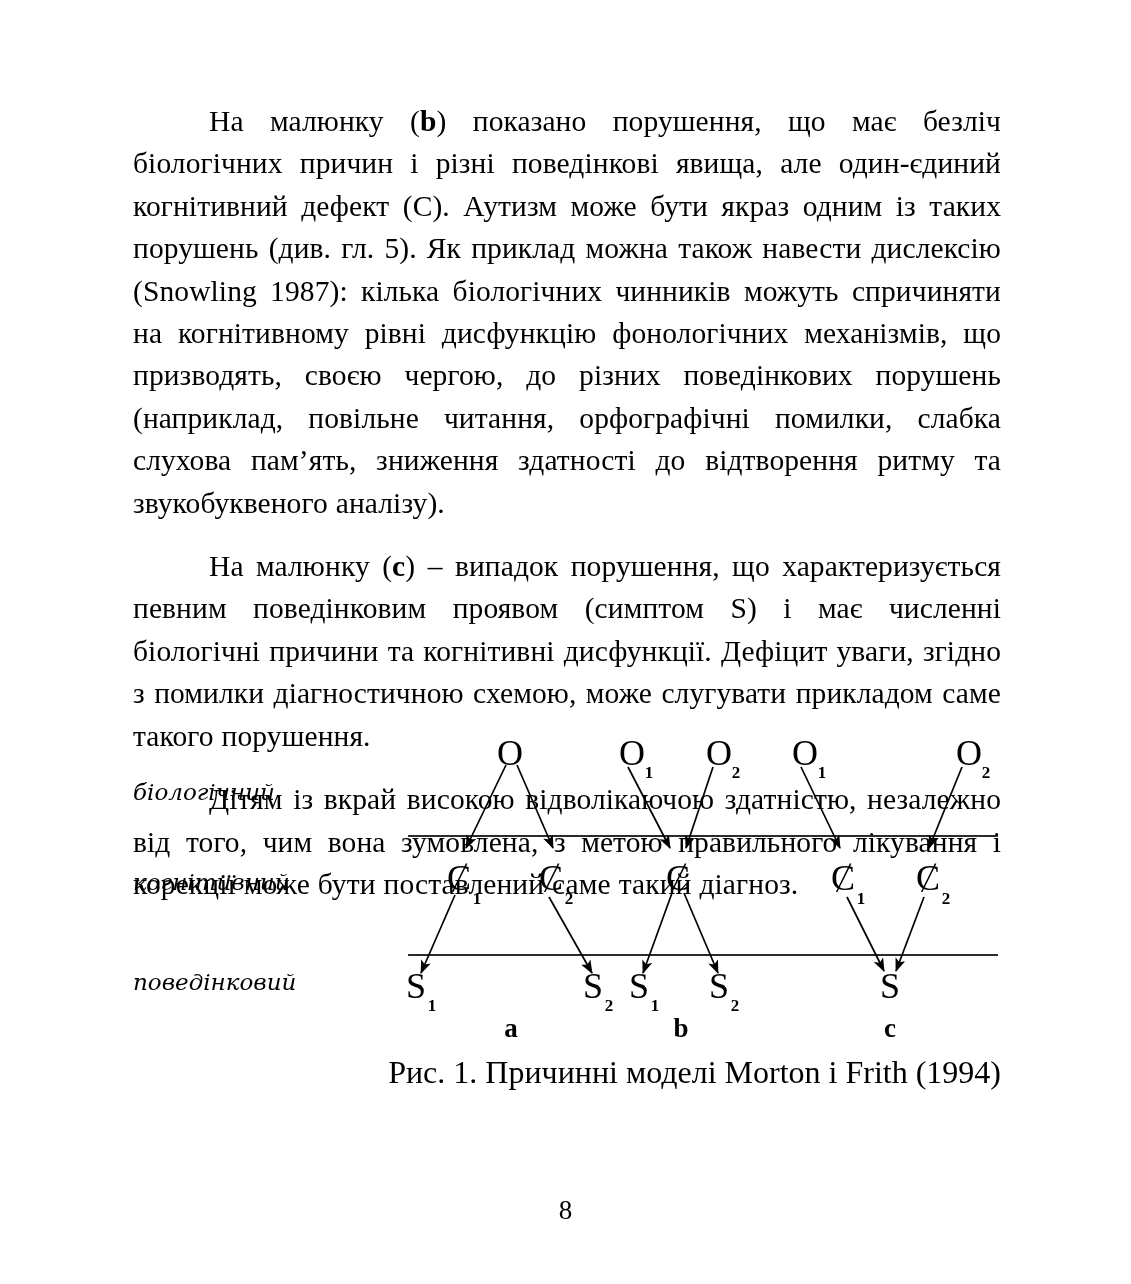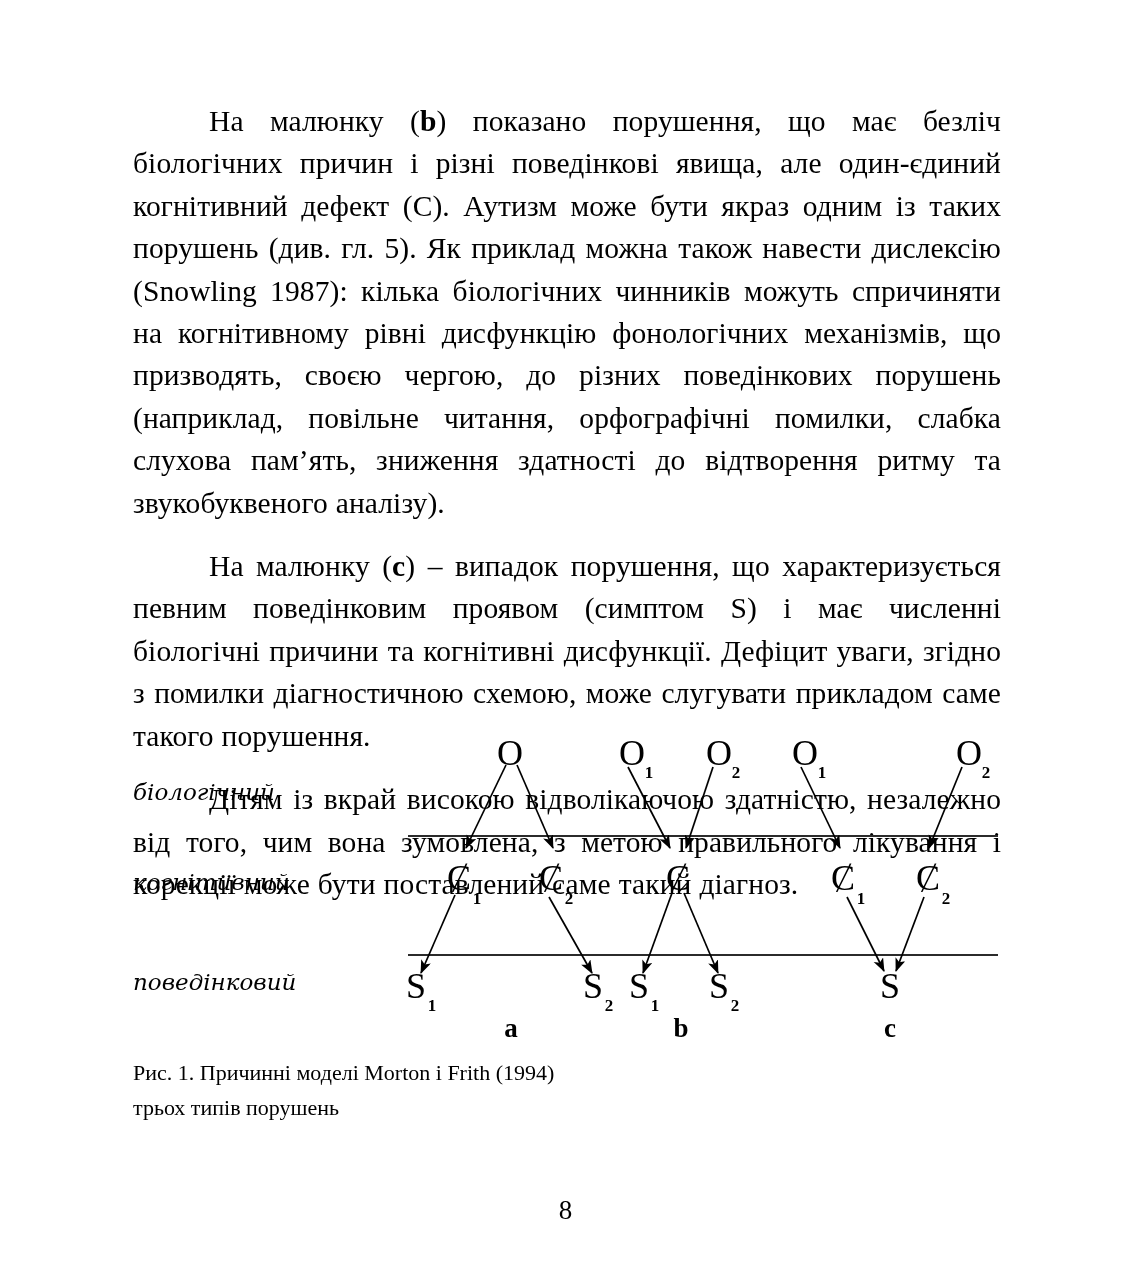--- a/index.html
+++ b/index.html
@@ -89,23 +89,23 @@
     stroke-width: 1.7;
     fill: none;
   }
 
   
   .caption {
     position: absolute;
     left: 133px;
     top: 1055px;
     width: 868px;
-    text-align: left;
-    font-family: "Liberation Serif", "DejaVu Serif", serif;
-    font-size: 22px;
+    text-align: right;
+    font-family: "Liberation Serif", "DejaVu Serif", serif;
+    font-size: 32px;
     line-height: 35px;
   }
   .caption span { display: block; }
 
   
   .folio {
     position: absolute;
     left: 0;
     top: 1195px;
     width: 1131px;
@@ -203,18 +203,17 @@
       <g>
         <text class="model-letter" x="511" y="302">a</text>
         <text class="model-letter" x="681" y="302">b</text>
         <text class="model-letter" x="890" y="302">c</text>
       </g>
     </svg>
   </div>
 
   <div class="caption">
     <span>Рис. 1. Причинні моделі Morton і Frith (1994)</span>
-    <span>трьох типів порушень</span>
   </div>
 
   <div class="folio">8</div>
 
 </div>
 
 </body></html>

